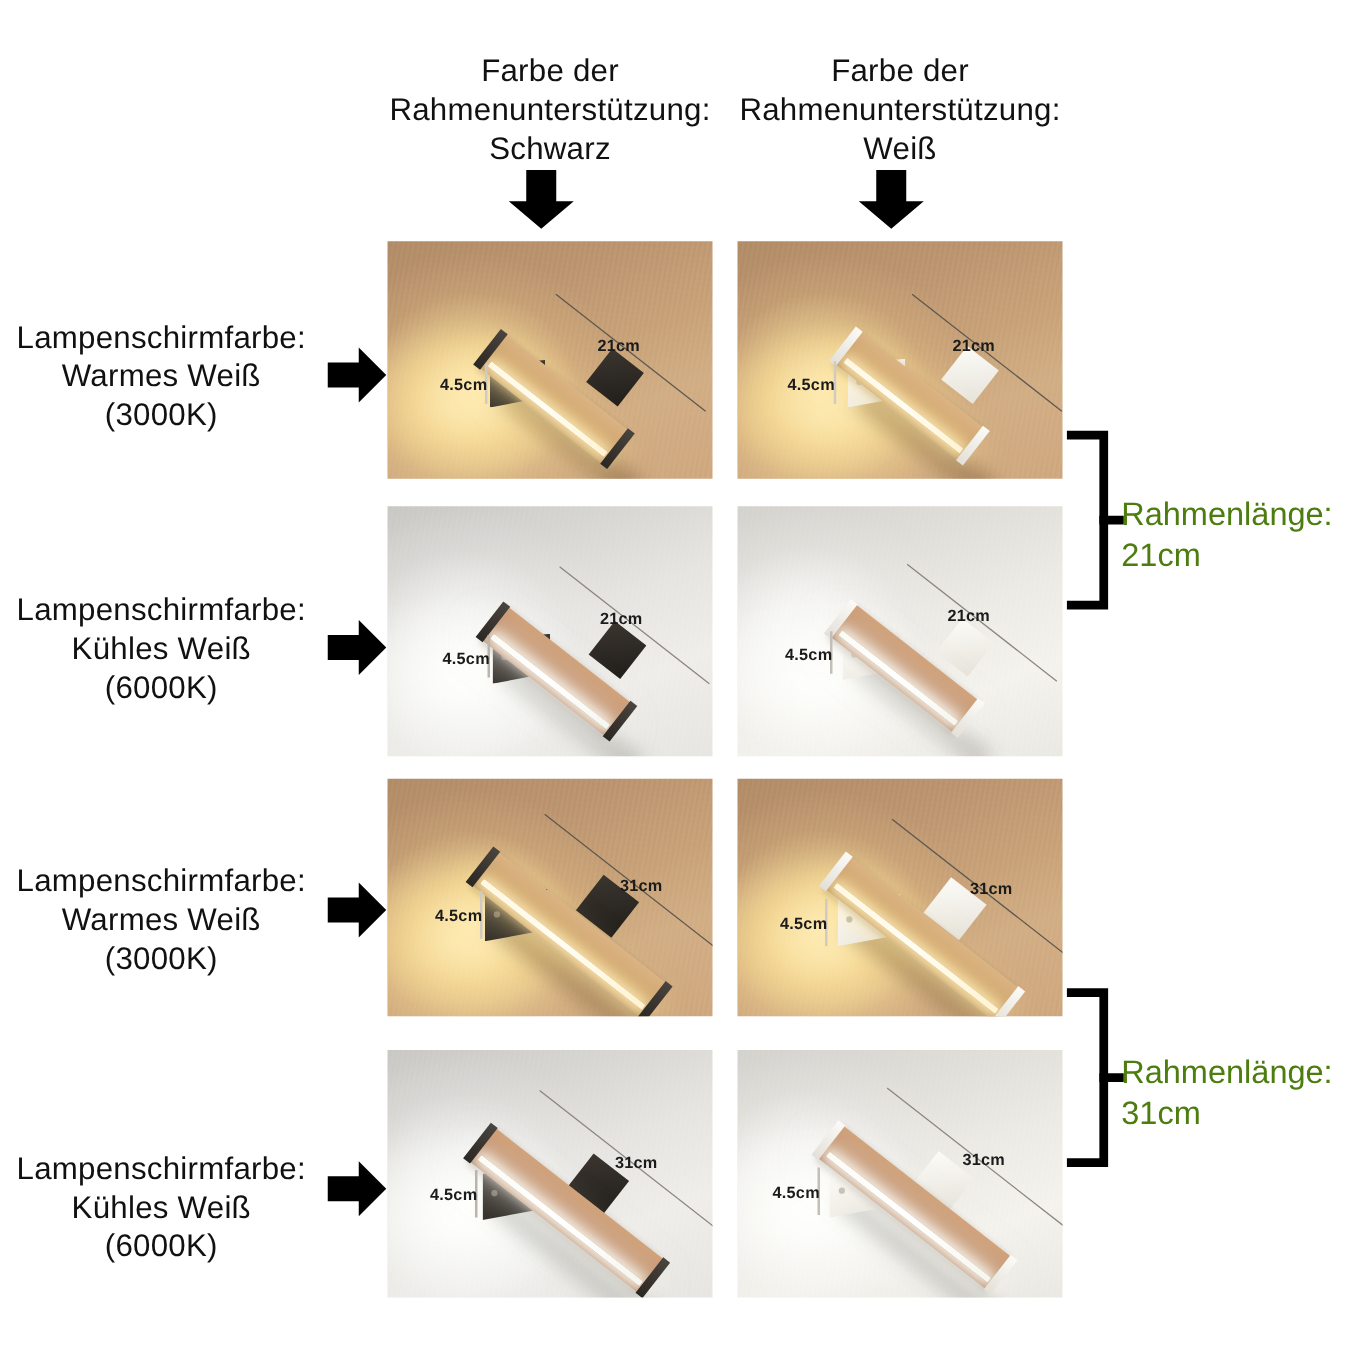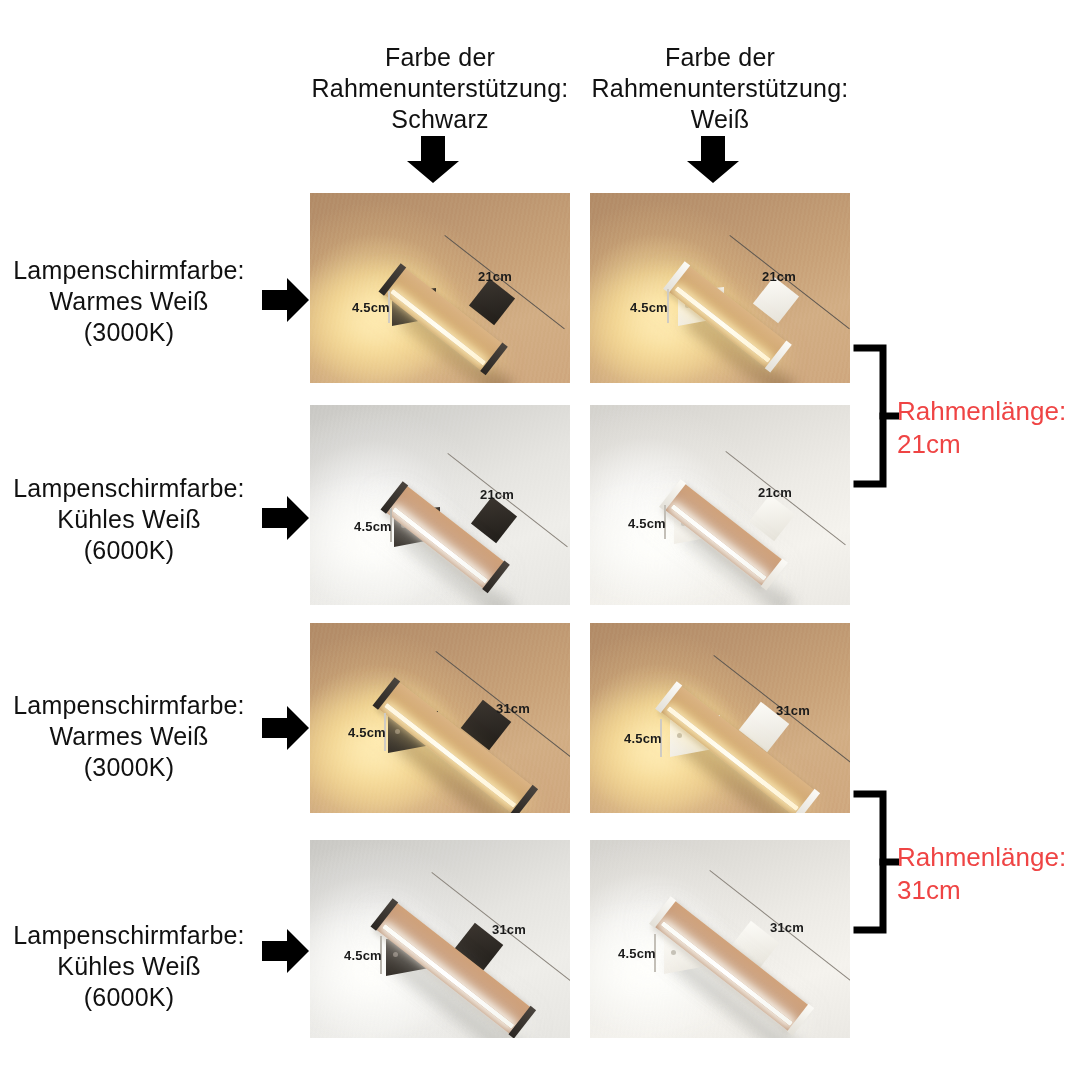--- a/index.html
+++ b/index.html
@@ -28,21 +28,21 @@
     line-height: 31px;
     color: #111111;
     letter-spacing: .2px;
     white-space: pre-line;
   }
   .bracket-label {
     position: absolute;
     text-align: left;
     font-size: 26px;
     line-height: 33px;
-    color: #ef4444;
+    color: #4d7c0f;
     white-space: pre-line;
   }
 
   
   .arrow-down { position: absolute; }
   .arrow-right { position: absolute; }
 
   
   .bracket { position: absolute; }
 

